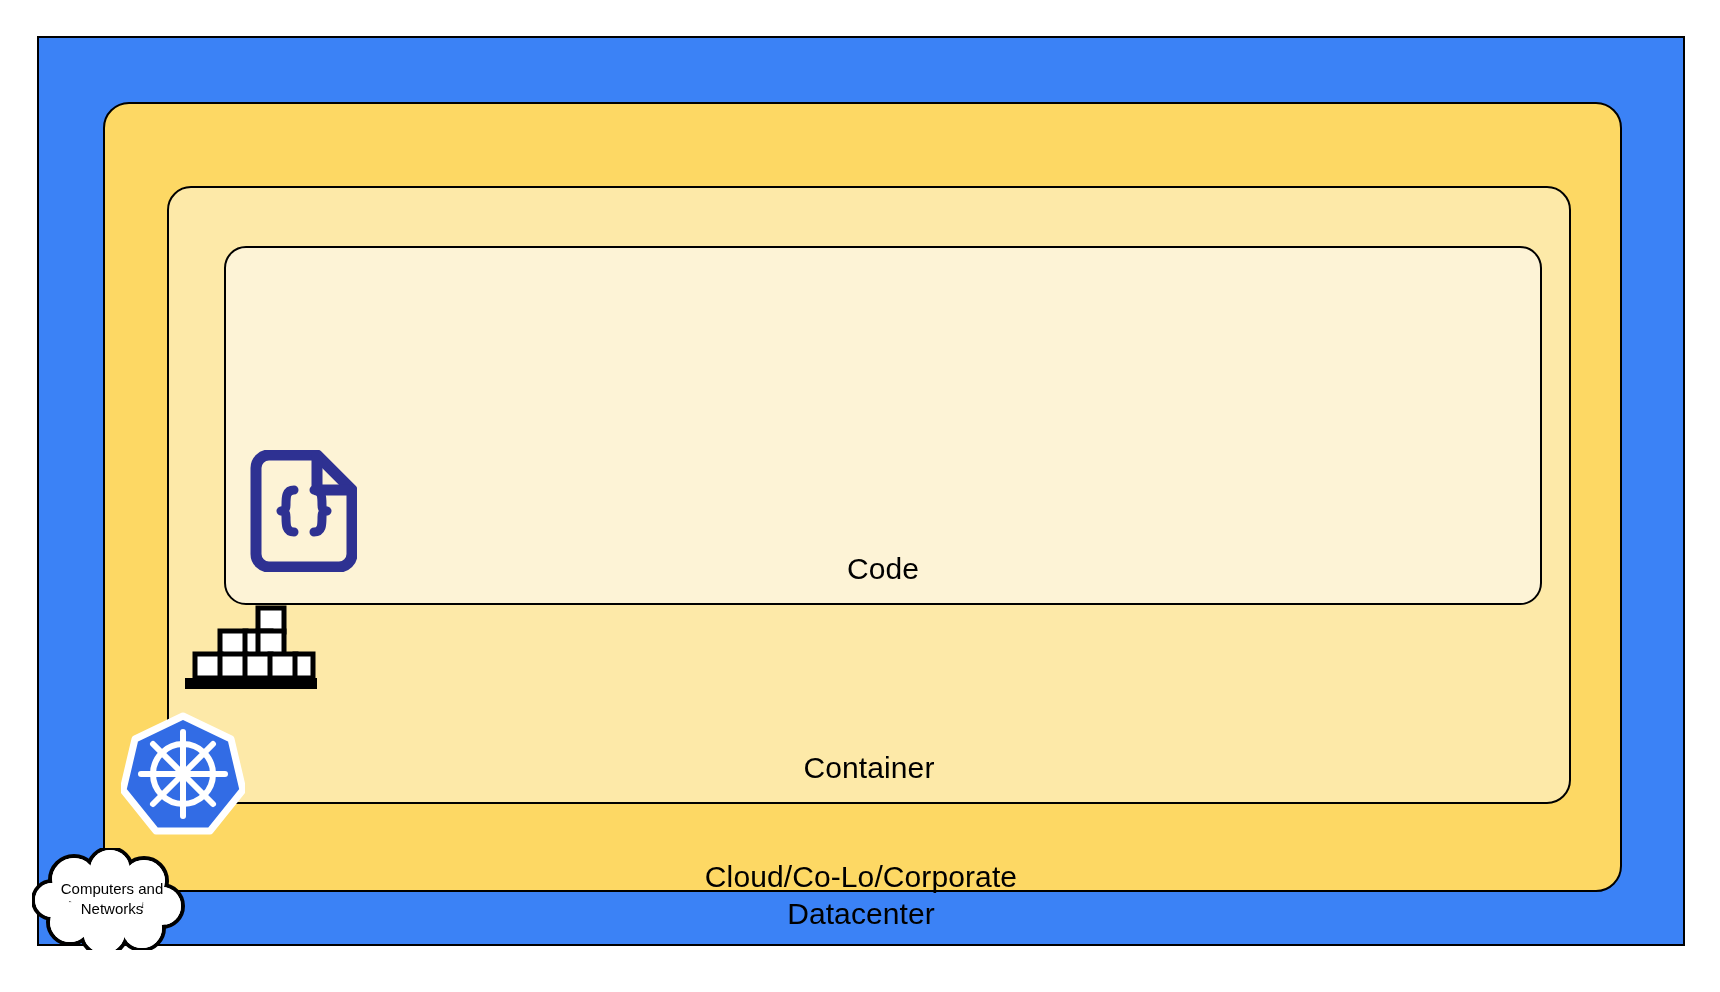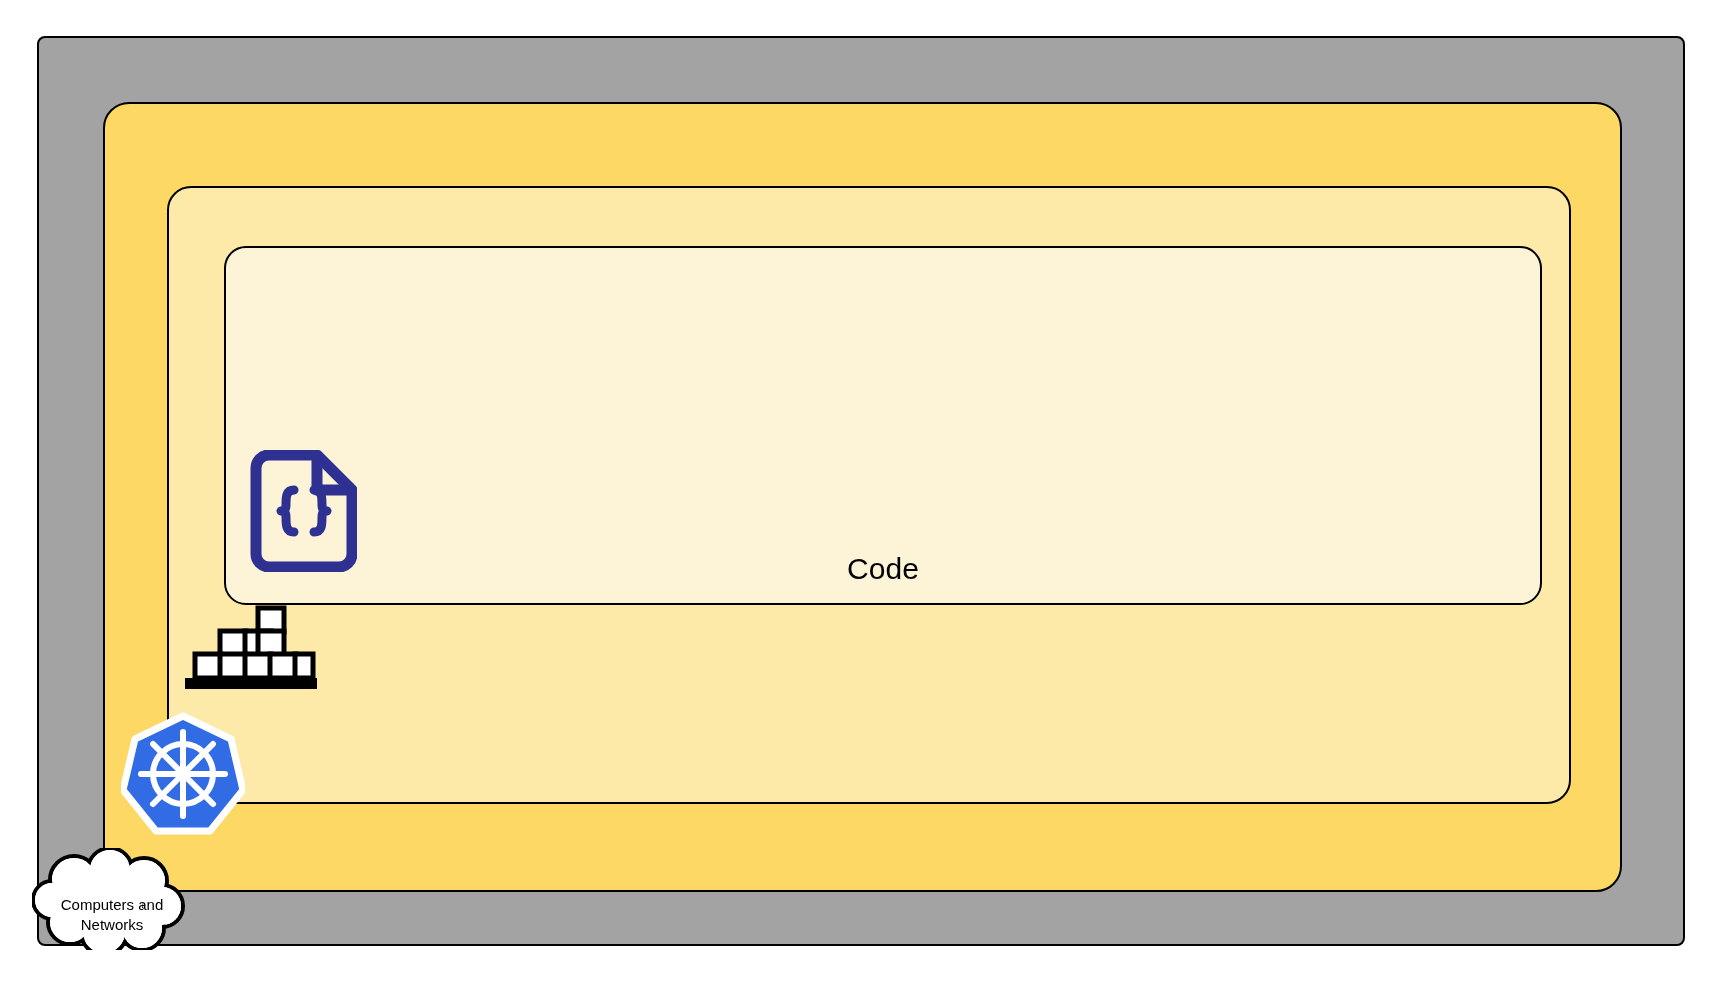--- a/index.html
+++ b/index.html
@@ -27,22 +27,22 @@
     position: absolute;
     box-sizing: border-box;
     border: 2px solid #000000;
   }
 
   .layer-datacenter {
     left: 37px;
     top: 36px;
     width: 1648px;
     height: 910px;
-    background: #a3a3a3;
-    border-radius: 8px;
+    background: #3b82f6;
+    border-radius: 0px;
   }
 
   .layer-cluster {
     left: 64px;
     top: 64px;
     width: 1519px;
     height: 790px;
     background: #fdd864;
     border-radius: 26px;
   }
@@ -130,21 +130,21 @@
   .icon-cloud {
     left: 32px;
     top: 848px;
     width: 160px;
     height: 102px;
   }
 
   .cloud-label {
     position: absolute;
     left: 0;
-    top: 16px;
+    top: 0;
     width: 160px;
     height: 102px;
     display: flex;
     align-items: center;
     justify-content: center;
     text-align: center;
     font-size: 15px;
     line-height: 20px;
     color: #000000;
     white-space: pre-line;
@@ -159,24 +159,27 @@
   <div class="layer layer-datacenter">
 
     <div class="layer layer-cluster">
 
       <div class="layer layer-container">
 
         <div class="layer layer-code">
           <div class="layer-caption caption-code">Code</div>
         </div>
 
+        <div class="layer-caption caption-container">Container</div>
       </div>
 
     </div>
 
+    <div class="layer-caption caption-datacenter">Cloud/Co-Lo/Corporate
+Datacenter</div>
   </div>
 
   <div class="icon-slot icon-code-doc">
     <svg width="112" height="122" viewBox="0 0 112 122" xmlns="http://www.w3.org/2000/svg">
 
       <path d="M11 18 A13 13 0 0 1 24 5 L72 5 L107 40 L107 104 A13 13 0 0 1 94 117 L24 117 A13 13 0 0 1 11 104 Z" fill="none" stroke="#2e3192" stroke-width="11" stroke-linejoin="round"></path>
 
       <path d="M72 5 L72 40 L107 40" fill="none" stroke="#2e3192" stroke-width="11" stroke-linejoin="round"></path>
 
       <path d="M49 40 C41 40 41 47 41 55 C41 62 36 61 36 61 C36 61 41 60 41 67 C41 75 41 82 49 82" fill="none" stroke="#2e3192" stroke-width="9" stroke-linecap="round" stroke-linejoin="round"></path>

